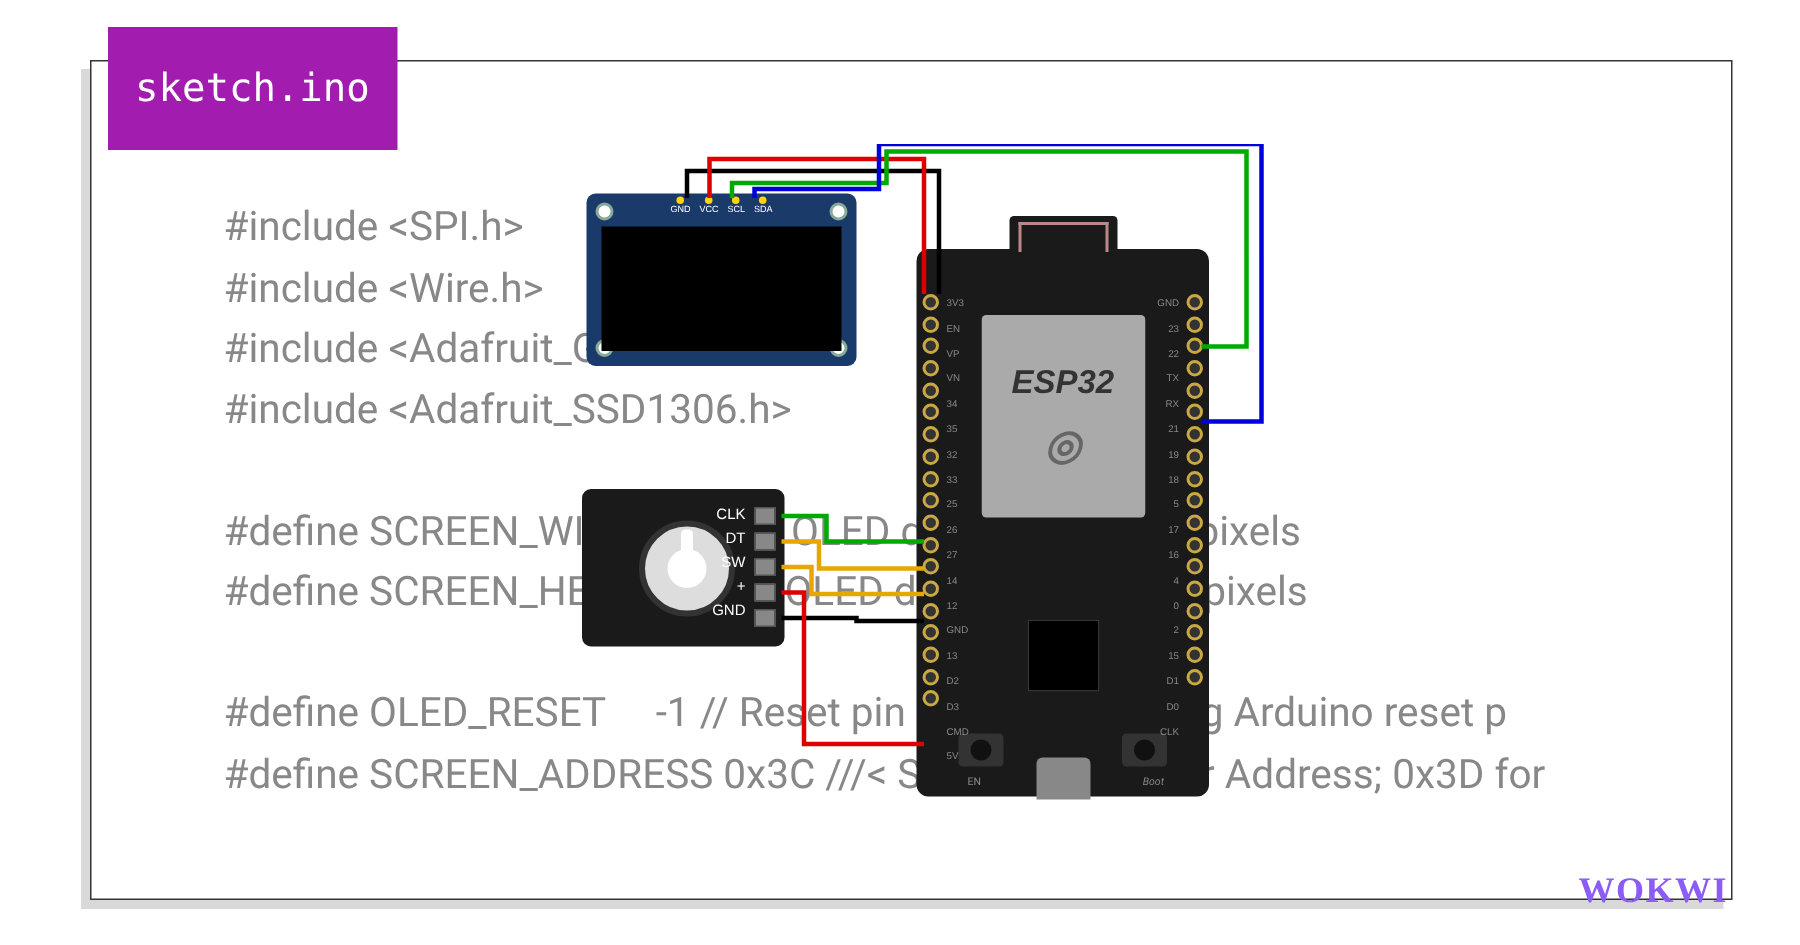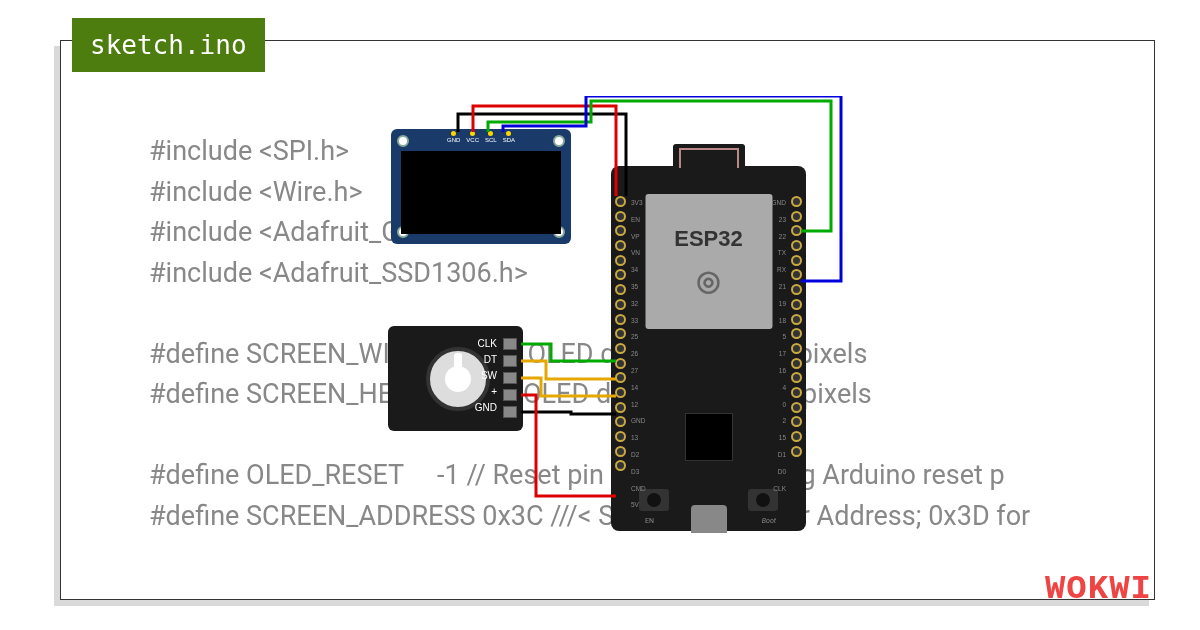--- a/index.html
+++ b/index.html
@@ -18,23 +18,23 @@
   width: 1095px;
   height: 560px;
   background: #fff;
   border: 1px solid #333;
   box-shadow: -6px 6px 0px 0px rgba(0,0,0,0.15);
 }
 .tab {
   position: absolute;
   top: 18px;
   left: 72px;
-  background: #4d7c0f;
+  background: #a21caf;
   color: #fff;
-  padding: 12px 18px;
+  padding: 26px 18px;
   font-size: 26px;
   font-family: Menlo, Consolas, monospace;
   z-index: 10;
 }
 .code {
   position: absolute;
   top: 90px;
   left: 88px;
   font-family: -apple-system, BlinkMacSystemFont, "Segoe UI", Roboto, sans-serif;
   font-size: 27px;
@@ -119,36 +119,37 @@
 .esp32 .pinrow.left { left: 4px; }
 .esp32 .pinrow.right { right: 4px; }
 .esp32 .pinhole {
   width: 11px; height: 11px;
   background: #333;
   border: 2px solid #c9a942;
   border-radius: 50%;
 }
 .esp32 .metalcan {
   position: absolute;
-  top: 28px;
+  top: 44px;
   left: 50%;
   transform: translateX(-50%);
-  width: 127px;
+  width: 109px;
   height: 135px;
   background: #aaa;
   border-radius: 3px;
   display: flex;
   flex-direction: column;
   align-items: center;
   justify-content: center;
   color: #333;
   font-family: Arial;
   font-weight: bold;
   font-size: 22px;
   gap: 12px;
+  font-style: italic;
 }
 .esp32 .metalcan .logo {
   font-size: 28px;
   color: #666;
 }
 .esp32 .antenna {
   position: absolute;
   top: -22px;
   left: 50%;
   transform: translateX(-50%);
@@ -287,25 +288,25 @@
   z-index: 3;
 }
 .wires path {
   fill: none;
   stroke-width: 3;
 }
 .brand {
   position: absolute;
   bottom: 22px;
   right: 48px;
-  font-family: Liberation Mono, monospace;
+  font-family: Liberation Serif, serif;
   font-weight: bold;
-  font-size: 34px;
+  font-size: 24px;
   letter-spacing: 1px;
-  color: #ef4444;
+  color: #8b5cf6;
   z-index: 20;
 }
 </style>
 </head>
 <body>
 
 <div class="tab">
   <span>sketch.ino</span>
 </div>
 

